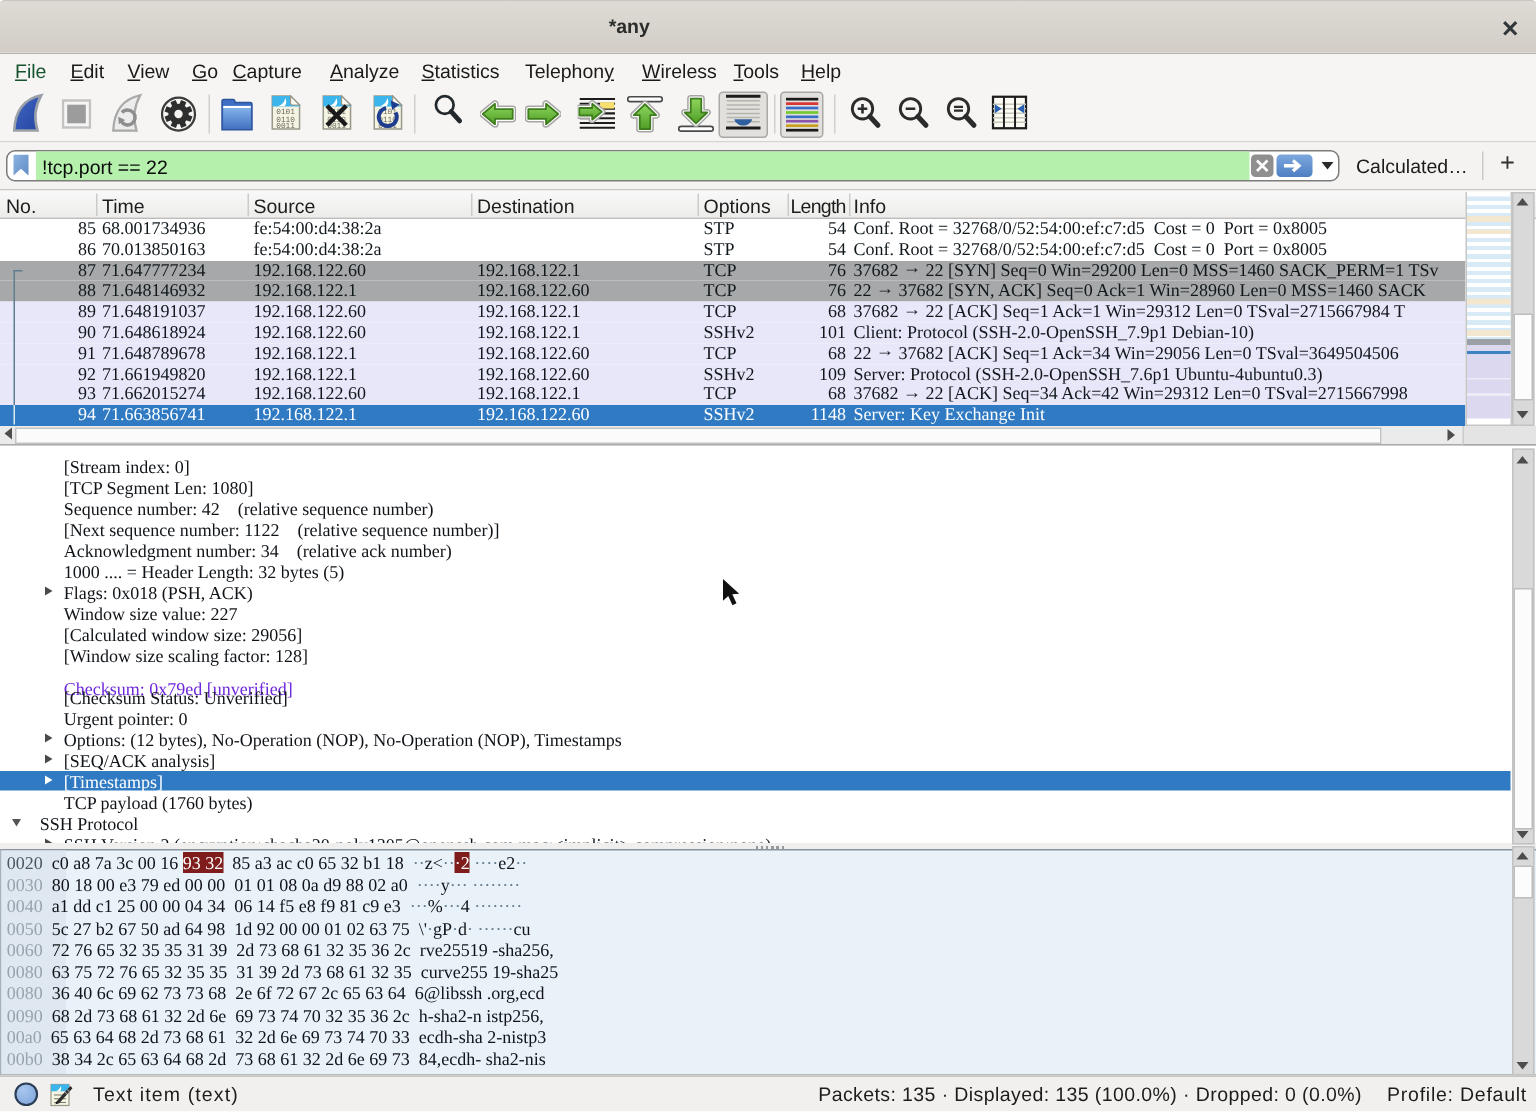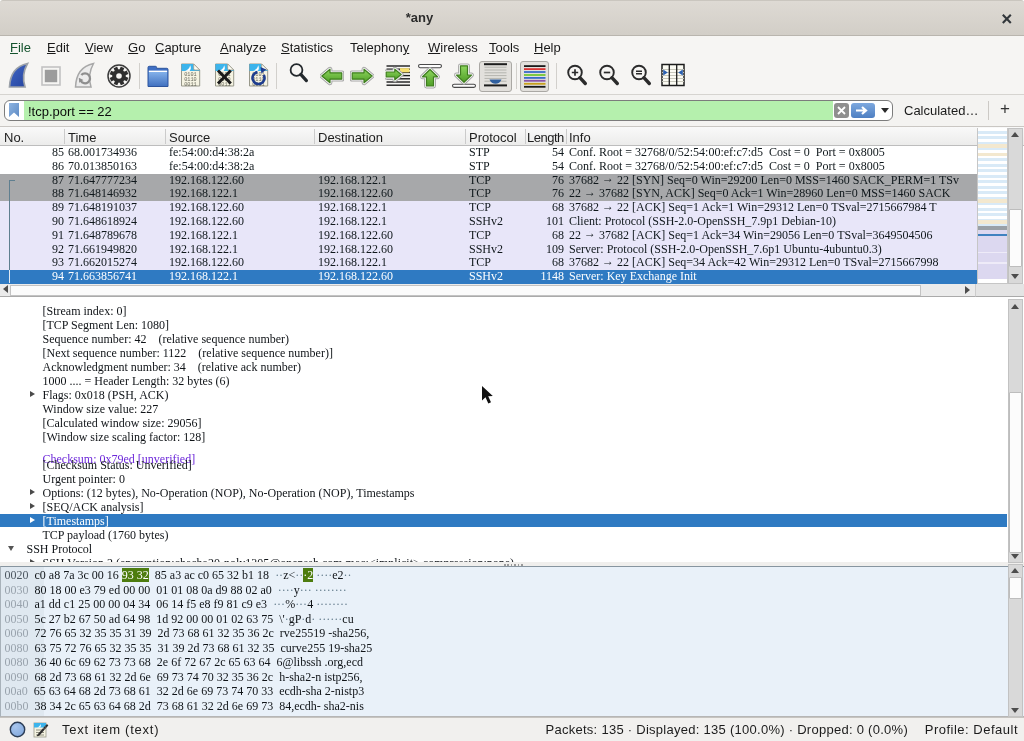--- a/index.html
+++ b/index.html
@@ -6,21 +6,21 @@
 .abs{position:absolute}
 .mono{font-family:Liberation Serif, serif;font-size:12px;white-space:pre}
 .tri-r{position:absolute;width:0;height:0;border-left:5px solid #555;border-top:3.5px solid transparent;border-bottom:3.5px solid transparent}
 .tri-d{position:absolute;width:0;height:0;border-top:5px solid #555;border-left:3.5px solid transparent;border-right:3.5px solid transparent}
 .sbar{position:absolute;background:#d9d9d9;border:1px solid #c2c2c2}
 .sbh{position:absolute;background:#fcfcfc;border:1px solid #bdbdbd;border-radius:1px}
 .sarr-u{position:absolute;width:0;height:0;border-bottom:5px solid #4d4d4d;border-left:4px solid transparent;border-right:4px solid transparent}
 .sarr-d{position:absolute;width:0;height:0;border-top:5px solid #4d4d4d;border-left:4px solid transparent;border-right:4px solid transparent}
 .sarr-l{position:absolute;width:0;height:0;border-right:5px solid #4d4d4d;border-top:4px solid transparent;border-bottom:4px solid transparent}
 .sarr-r{position:absolute;width:0;height:0;border-left:5px solid #4d4d4d;border-top:4px solid transparent;border-bottom:4px solid transparent}
-.hl{background:#4d7c0f;color:#fff}
+.hl{background:#7f1d1d;color:#fff}
 .colsep{position:absolute;top:2px;width:1px;height:15px;background:#cbcbcb}
 </style></head><body>
 <div class="abs" style="left:0;top:0;width:1024px;height:36px;background:linear-gradient(#dedad4,#d2cec7);border-bottom:1px solid #b9b5ae;border-top:1px solid #cac6bf;border-radius:3px 3px 0 0"></div>
 <div class="abs" style="left:0;top:0;width:839px;height:36px;line-height:36px;text-align:center;font-size:13px;font-weight:bold;color:#2c2c2c">*any</div>
 <svg class="abs" style="left:1001px;top:13px" width="12" height="12">
     <path d="M1.8 1.8 L9.8 10 M9.8 1.8 L1.8 10" stroke="#32373b" stroke-width="2.1"></path>
   </svg>
 <div class="abs" style="left:0;top:36px;width:1024px;height:22px;background:#f6f5f3"></div>
 <div class="abs" style="left:10px;top:40px;font-size:13px;color:#14532d"><span style="text-decoration:underline">F</span>ile</div>
 <div class="abs" style="left:47px;top:40px;font-size:13px;color:#1a1a1a"><span style="text-decoration:underline">E</span>dit</div>
@@ -269,21 +269,21 @@
     <div class="colsep" style="left:165px"></div>
     <div class="colsep" style="left:314px"></div>
     <div class="colsep" style="left:465px"></div>
     <div class="colsep" style="left:525px"></div>
     <div class="colsep" style="left:566px"></div>
 </div>
 <div class="abs" style="left:4px;top:130px;font-size:13px;color:#1d1d1d;">No.</div>
 <div class="abs" style="left:68px;top:130px;font-size:13px;color:#1d1d1d;">Time</div>
 <div class="abs" style="left:169px;top:130px;font-size:13px;color:#1d1d1d;">Source</div>
 <div class="abs" style="left:318px;top:130px;font-size:13px;color:#1d1d1d;">Destination</div>
-<div class="abs" style="left:469px;top:130px;font-size:13px;color:#1d1d1d;">Protocol</div>
+<div class="abs" style="left:469px;top:130px;font-size:13px;color:#1d1d1d;">Options</div>
 <div class="abs" style="left:527px;top:130px;font-size:13px;color:#1d1d1d;letter-spacing:-0.5px">Length</div>
 <div class="abs" style="left:569px;top:130px;font-size:13px;color:#1d1d1d;">Info</div>
 <div class="abs" style="left:0;top:146px;width:977px;height:138px;background:#fff"></div>
 <div class="abs mono" style="left:0;top:146.0px;width:977px;height:13.8px;line-height:13.8px;background:#ffffff;color:#10181c;overflow:hidden"><span class="abs" style="left:20px;width:44px;text-align:right">85</span><span class="abs" style="left:68px">68.001734936</span><span class="abs" style="left:169px">fe:54:00:d4:38:2a</span><span class="abs" style="left:318px"></span><span class="abs" style="left:469px">STP</span><span class="abs" style="left:500px;width:64px;text-align:right">54</span><span class="abs" style="left:569px;width:408px;overflow:hidden">Conf. Root = 32768/0/52:54:00:ef:c7:d5  Cost = 0  Port = 0x8005</span></div>
 <div class="abs mono" style="left:0;top:159.8px;width:977px;height:13.8px;line-height:13.8px;background:#ffffff;color:#10181c;overflow:hidden"><span class="abs" style="left:20px;width:44px;text-align:right">86</span><span class="abs" style="left:68px">70.013850163</span><span class="abs" style="left:169px">fe:54:00:d4:38:2a</span><span class="abs" style="left:318px"></span><span class="abs" style="left:469px">STP</span><span class="abs" style="left:500px;width:64px;text-align:right">54</span><span class="abs" style="left:569px;width:408px;overflow:hidden">Conf. Root = 32768/0/52:54:00:ef:c7:d5  Cost = 0  Port = 0x8005</span></div>
 <div class="abs mono" style="left:0;top:173.6px;width:977px;height:13.8px;line-height:13.8px;background:#a7a8aa;color:#10181c;overflow:hidden"><span class="abs" style="left:20px;width:44px;text-align:right">87</span><span class="abs" style="left:68px">71.647777234</span><span class="abs" style="left:169px">192.168.122.60</span><span class="abs" style="left:318px">192.168.122.1</span><span class="abs" style="left:469px">TCP</span><span class="abs" style="left:500px;width:64px;text-align:right">76</span><span class="abs" style="left:569px;width:408px;overflow:hidden">37682 <span style="position:relative;top:-1.5px">→</span> 22 [SYN] Seq=0 Win=29200 Len=0 MSS=1460 SACK_PERM=1 TSv</span></div>
 <div class="abs mono" style="left:0;top:187.4px;width:977px;height:13.8px;line-height:13.8px;background:#a7a8aa;color:#10181c;overflow:hidden"><span class="abs" style="left:20px;width:44px;text-align:right">88</span><span class="abs" style="left:68px">71.648146932</span><span class="abs" style="left:169px">192.168.122.1</span><span class="abs" style="left:318px">192.168.122.60</span><span class="abs" style="left:469px">TCP</span><span class="abs" style="left:500px;width:64px;text-align:right">76</span><span class="abs" style="left:569px;width:408px;overflow:hidden">22 <span style="position:relative;top:-1.5px">→</span> 37682 [SYN, ACK] Seq=0 Ack=1 Win=28960 Len=0 MSS=1460 SACK</span></div>
 <div class="abs mono" style="left:0;top:201.2px;width:977px;height:13.8px;line-height:13.8px;background:#e8e6f9;color:#10181c;overflow:hidden"><span class="abs" style="left:20px;width:44px;text-align:right">89</span><span class="abs" style="left:68px">71.648191037</span><span class="abs" style="left:169px">192.168.122.60</span><span class="abs" style="left:318px">192.168.122.1</span><span class="abs" style="left:469px">TCP</span><span class="abs" style="left:500px;width:64px;text-align:right">68</span><span class="abs" style="left:569px;width:408px;overflow:hidden">37682 <span style="position:relative;top:-1.5px">→</span> 22 [ACK] Seq=1 Ack=1 Win=29312 Len=0 TSval=2715667984 T</span></div>
 <div class="abs mono" style="left:0;top:215.0px;width:977px;height:13.8px;line-height:13.8px;background:#e8e6f9;color:#10181c;overflow:hidden"><span class="abs" style="left:20px;width:44px;text-align:right">90</span><span class="abs" style="left:68px">71.648618924</span><span class="abs" style="left:169px">192.168.122.60</span><span class="abs" style="left:318px">192.168.122.1</span><span class="abs" style="left:469px">SSHv2</span><span class="abs" style="left:500px;width:64px;text-align:right">101</span><span class="abs" style="left:569px;width:408px;overflow:hidden">Client: Protocol (SSH-2.0-OpenSSH_7.9p1 Debian-10)</span></div>
 <div class="abs mono" style="left:0;top:228.8px;width:977px;height:13.8px;line-height:13.8px;background:#e8e6f9;color:#10181c;overflow:hidden"><span class="abs" style="left:20px;width:44px;text-align:right">91</span><span class="abs" style="left:68px">71.648789678</span><span class="abs" style="left:169px">192.168.122.1</span><span class="abs" style="left:318px">192.168.122.60</span><span class="abs" style="left:469px">TCP</span><span class="abs" style="left:500px;width:64px;text-align:right">68</span><span class="abs" style="left:569px;width:408px;overflow:hidden">22 <span style="position:relative;top:-1.5px">→</span> 37682 [ACK] Seq=1 Ack=34 Win=29056 Len=0 TSval=3649504506 </span></div>
@@ -298,21 +298,21 @@
 <div class="sarr-l" style="left:3px;top:285px"></div>
 <div class="sarr-r" style="left:965px;top:286px"></div>
 <div class="abs" style="left:975px;top:284px;width:49px;height:13px;background:#e4e4e4;border-bottom:1px solid #aaa;border-left:1px solid #ccc"></div>
 <div class="abs" style="left:505px;top:299.5px;width:18px;height:2px;background:repeating-linear-gradient(90deg,#9a9a9a 0 1.5px,transparent 1.5px 3.4px)"></div>
 <div class="abs" style="left:0;top:298px;width:1024px;height:264px;background:#fff"></div>
 <div class="abs mono" style="left:42.5px;top:304.0px;color:#101418">[Stream index: 0]</div>
 <div class="abs mono" style="left:42.5px;top:318.0px;color:#101418">[TCP Segment Len: 1080]</div>
 <div class="abs mono" style="left:42.5px;top:332.0px;color:#101418">Sequence number: 42    (relative sequence number)</div>
 <div class="abs mono" style="left:42.5px;top:346.0px;color:#101418">[Next sequence number: 1122    (relative sequence number)]</div>
 <div class="abs mono" style="left:42.5px;top:360.0px;color:#101418">Acknowledgment number: 34    (relative ack number)</div>
-<div class="abs mono" style="left:42.5px;top:374.0px;color:#101418">1000 .... = Header Length: 32 bytes (6)</div>
+<div class="abs mono" style="left:42.5px;top:374.0px;color:#101418">1000 .... = Header Length: 32 bytes (5)</div>
 <div class="abs mono" style="left:42.5px;top:388.0px;color:#101418">Flags: 0x018 (PSH, ACK)</div>
 <div class="tri-r" style="left:30px;top:390.8px;border-left-color:#4a4a4a"></div>
 <div class="abs mono" style="left:42.5px;top:402.0px;color:#101418">Window size value: 227</div>
 <div class="abs mono" style="left:42.5px;top:416.0px;color:#101418">[Calculated window size: 29056]</div>
 <div class="abs mono" style="left:42.5px;top:430.0px;color:#101418">[Window size scaling factor: 128]</div>
 <div class="abs mono" style="left:42.5px;top:452px;color:#6d28d9">Checksum: 0x79ed [unverified]</div>
 <div class="abs mono" style="left:42.5px;top:458.0px;color:#101418">[Checksum Status: Unverified]</div>
 <div class="abs mono" style="left:42.5px;top:472.0px;color:#101418">Urgent pointer: 0</div>
 <div class="abs mono" style="left:42.5px;top:486.0px;color:#101418">Options: (12 bytes), No-Operation (NOP), No-Operation (NOP), Timestamps</div>
 <div class="tri-r" style="left:30px;top:488.8px;border-left-color:#4a4a4a"></div>

